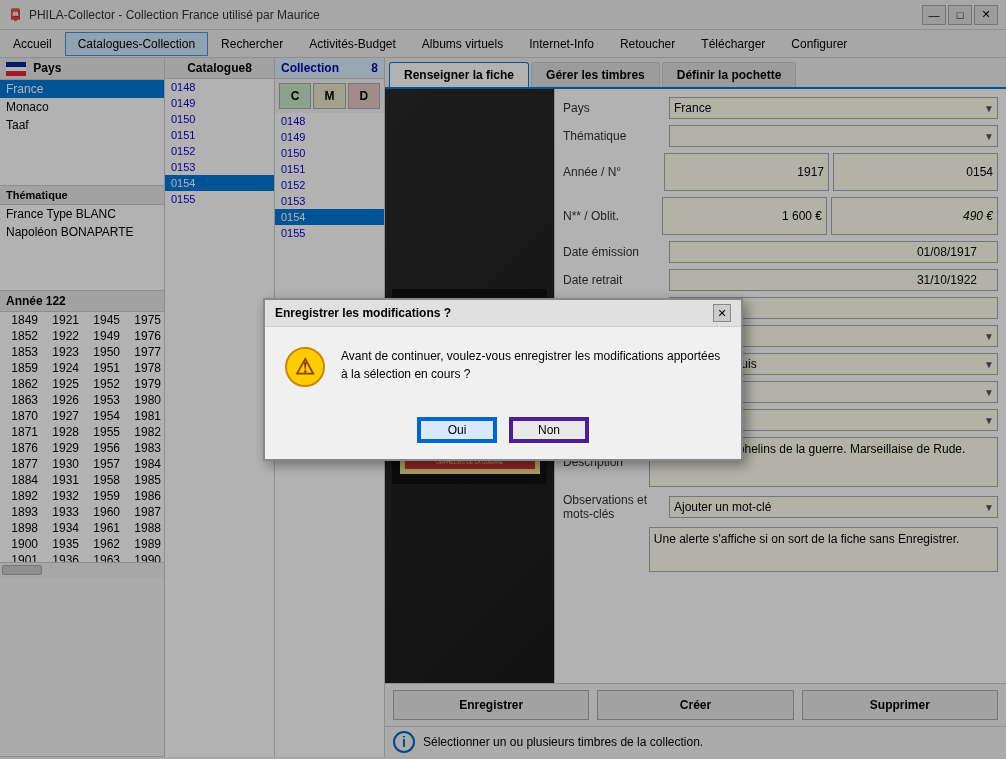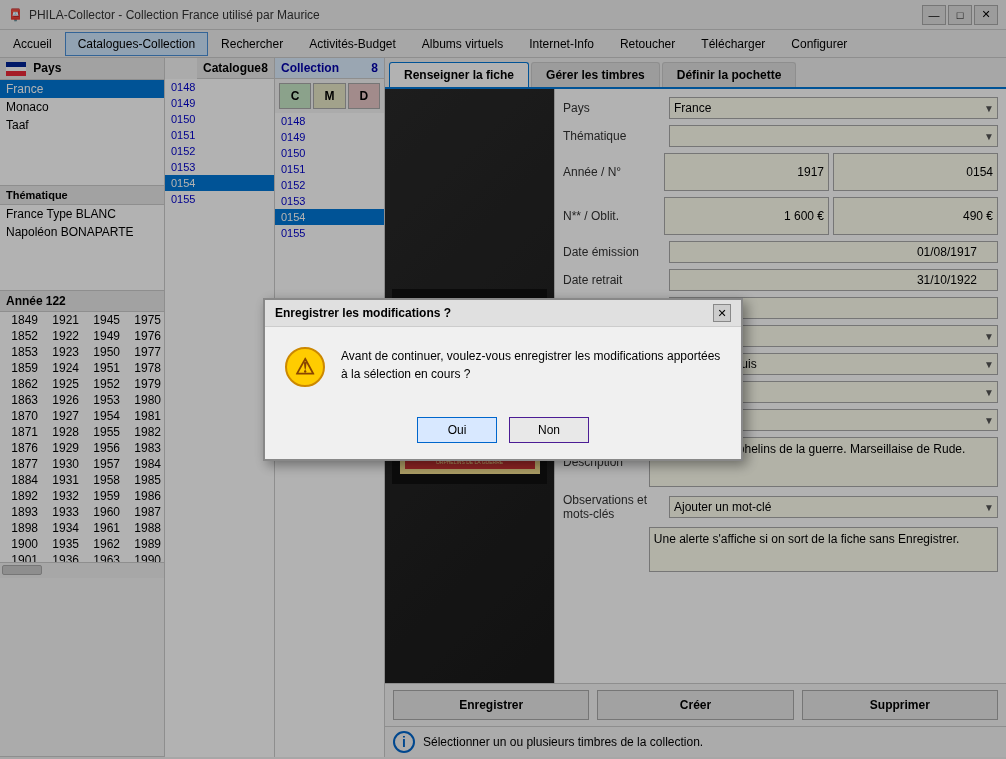--- a/index.html
+++ b/index.html
@@ -105,22 +105,21 @@
       display: flex;
       flex-direction: column;
     }
     .catalogue-header {
       background: #e8e8e8;
       padding: 3px 6px;
       font-weight: bold;
       border-bottom: 1px solid #ccc;
       font-size: 11px;
       display: flex;
-      justify-content: space-between;
-      margin-left: 32px;
+      justify-content: center;
     }
     .catalogue-list {
       background: white;
       overflow-y: auto;
       flex: 1;
     }
     .cat-item {
       padding: 2px 6px;
       cursor: pointer;
       color: #0000cc;
@@ -405,21 +404,21 @@
     }
     .modal-buttons {
       display: flex;
       justify-content: center;
       gap: 12px;
       padding: 10px 20px 16px;
     }
     .modal-btn {
       width: 80px;
       height: 26px;
-      border: 1px solid #4c1d95;
+      border: 4px solid #4c1d95;
       background: #e8e8e8;
       cursor: pointer;
       font-size: 12px;
     }
     .modal-btn.primary {
       background: #d8e8ff;
       border-color: #0066cc;
     }
 
     
@@ -675,21 +674,21 @@
           <div class="double-input">
             <input type="text" value="1917" style="background: rgb(255, 255, 240); text-align: right;">
             <input type="text" value="0154" style="background: rgb(255, 255, 240); text-align: right;">
           </div>
         </div>
 
         <div class="field-row">
           <span class="field-label">N** / Oblit.</span>
           <div class="double-input">
             <input type="text" value="1 600 €" style="background: rgb(255, 255, 240); text-align: right;">
-            <input type="text" value="490 €" style="background: rgb(255, 255, 240); text-align: right;">
+            <input type="text" value="490 €" style="background: rgb(255, 255, 240); text-align: right; font-style: italic;">
           </div>
         </div>
 
         <div class="field-row">
           <span class="field-label">Date émission</span>
           <input type="text" class="field-input" value="01/08/1917" style="text-align: right;">
         </div>
 
         <div class="field-row">
           <span class="field-label">Date retrait</span>

